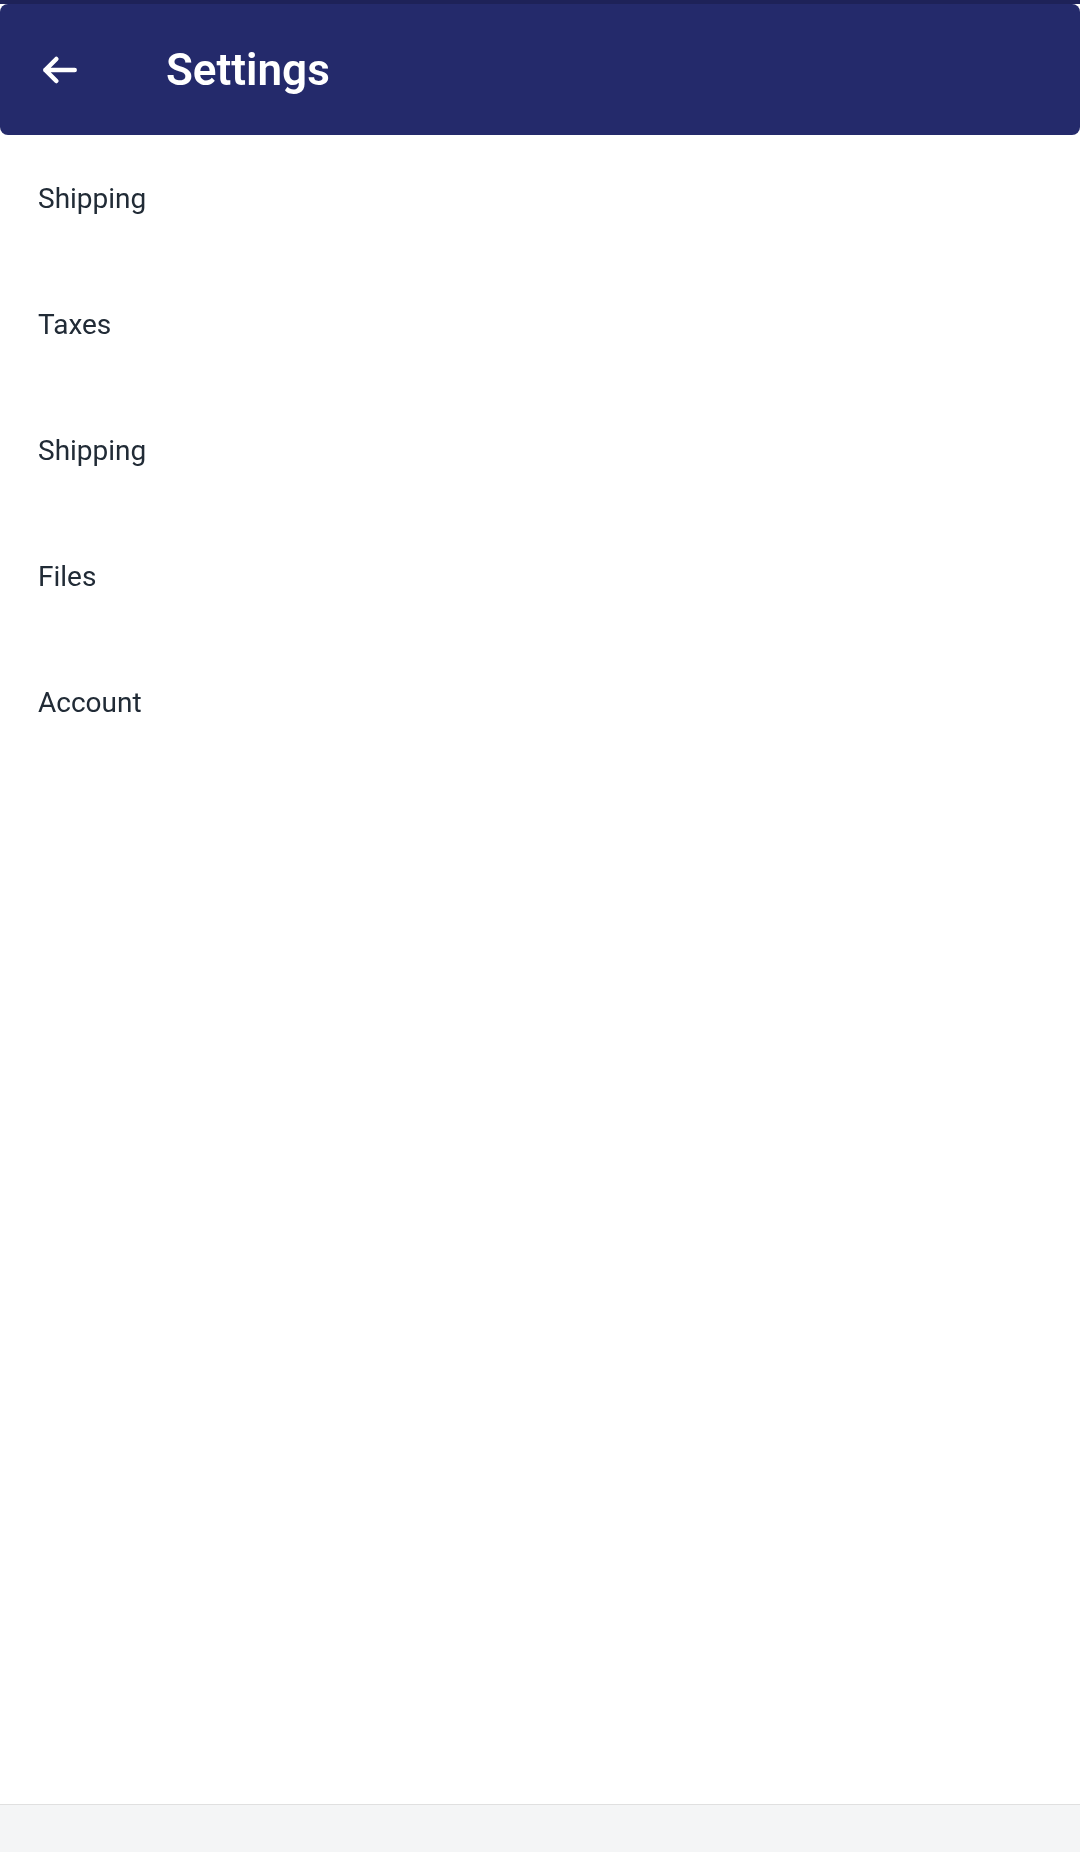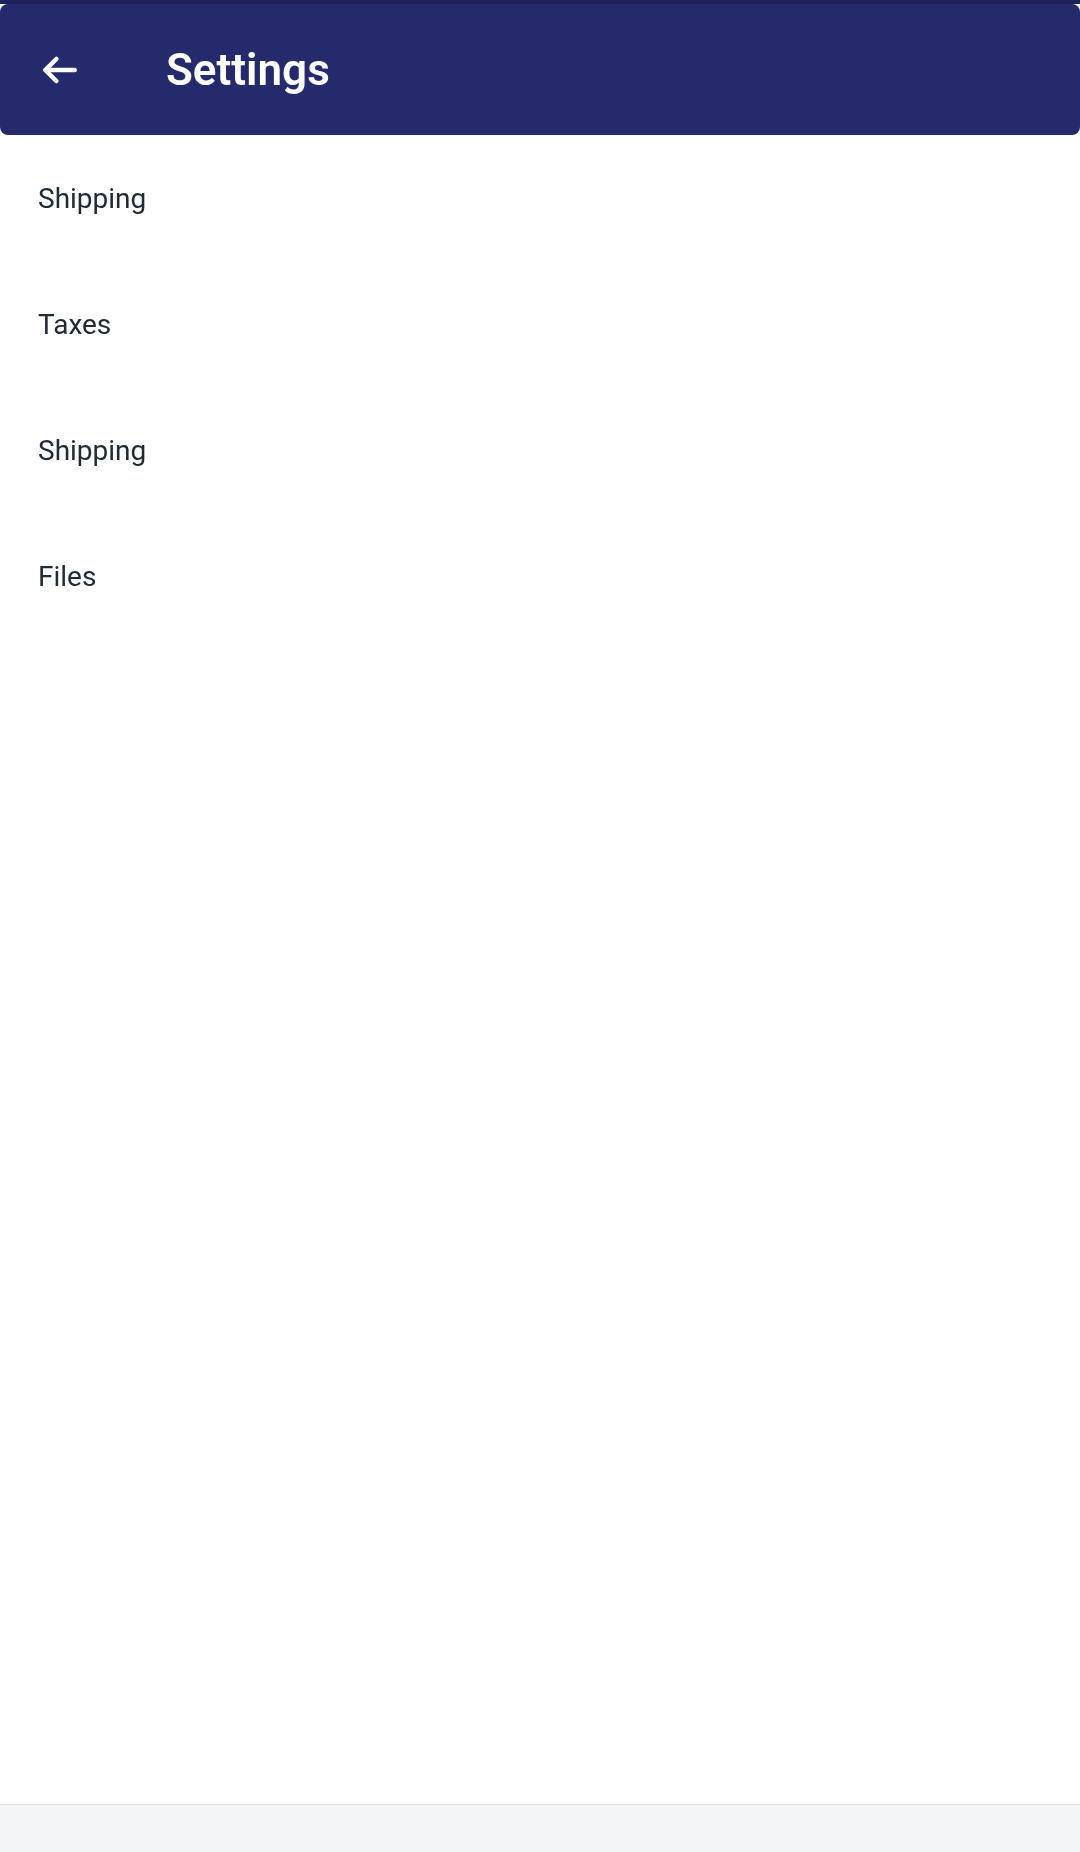--- a/index.html
+++ b/index.html
@@ -88,15 +88,18 @@
   </div>
   <div class="list-item">
     <span class="list-item-label">Taxes</span>
   </div>
   <div class="list-item">
     <span class="list-item-label">Shipping</span>
   </div>
   <div class="list-item">
     <span class="list-item-label">Files</span>
   </div>
+  <div class="list-item">
+    <span class="list-item-label">Account</span>
+  </div>
 </div>
 
 <div class="bottom-bar"></div>
 
 </body></html>

